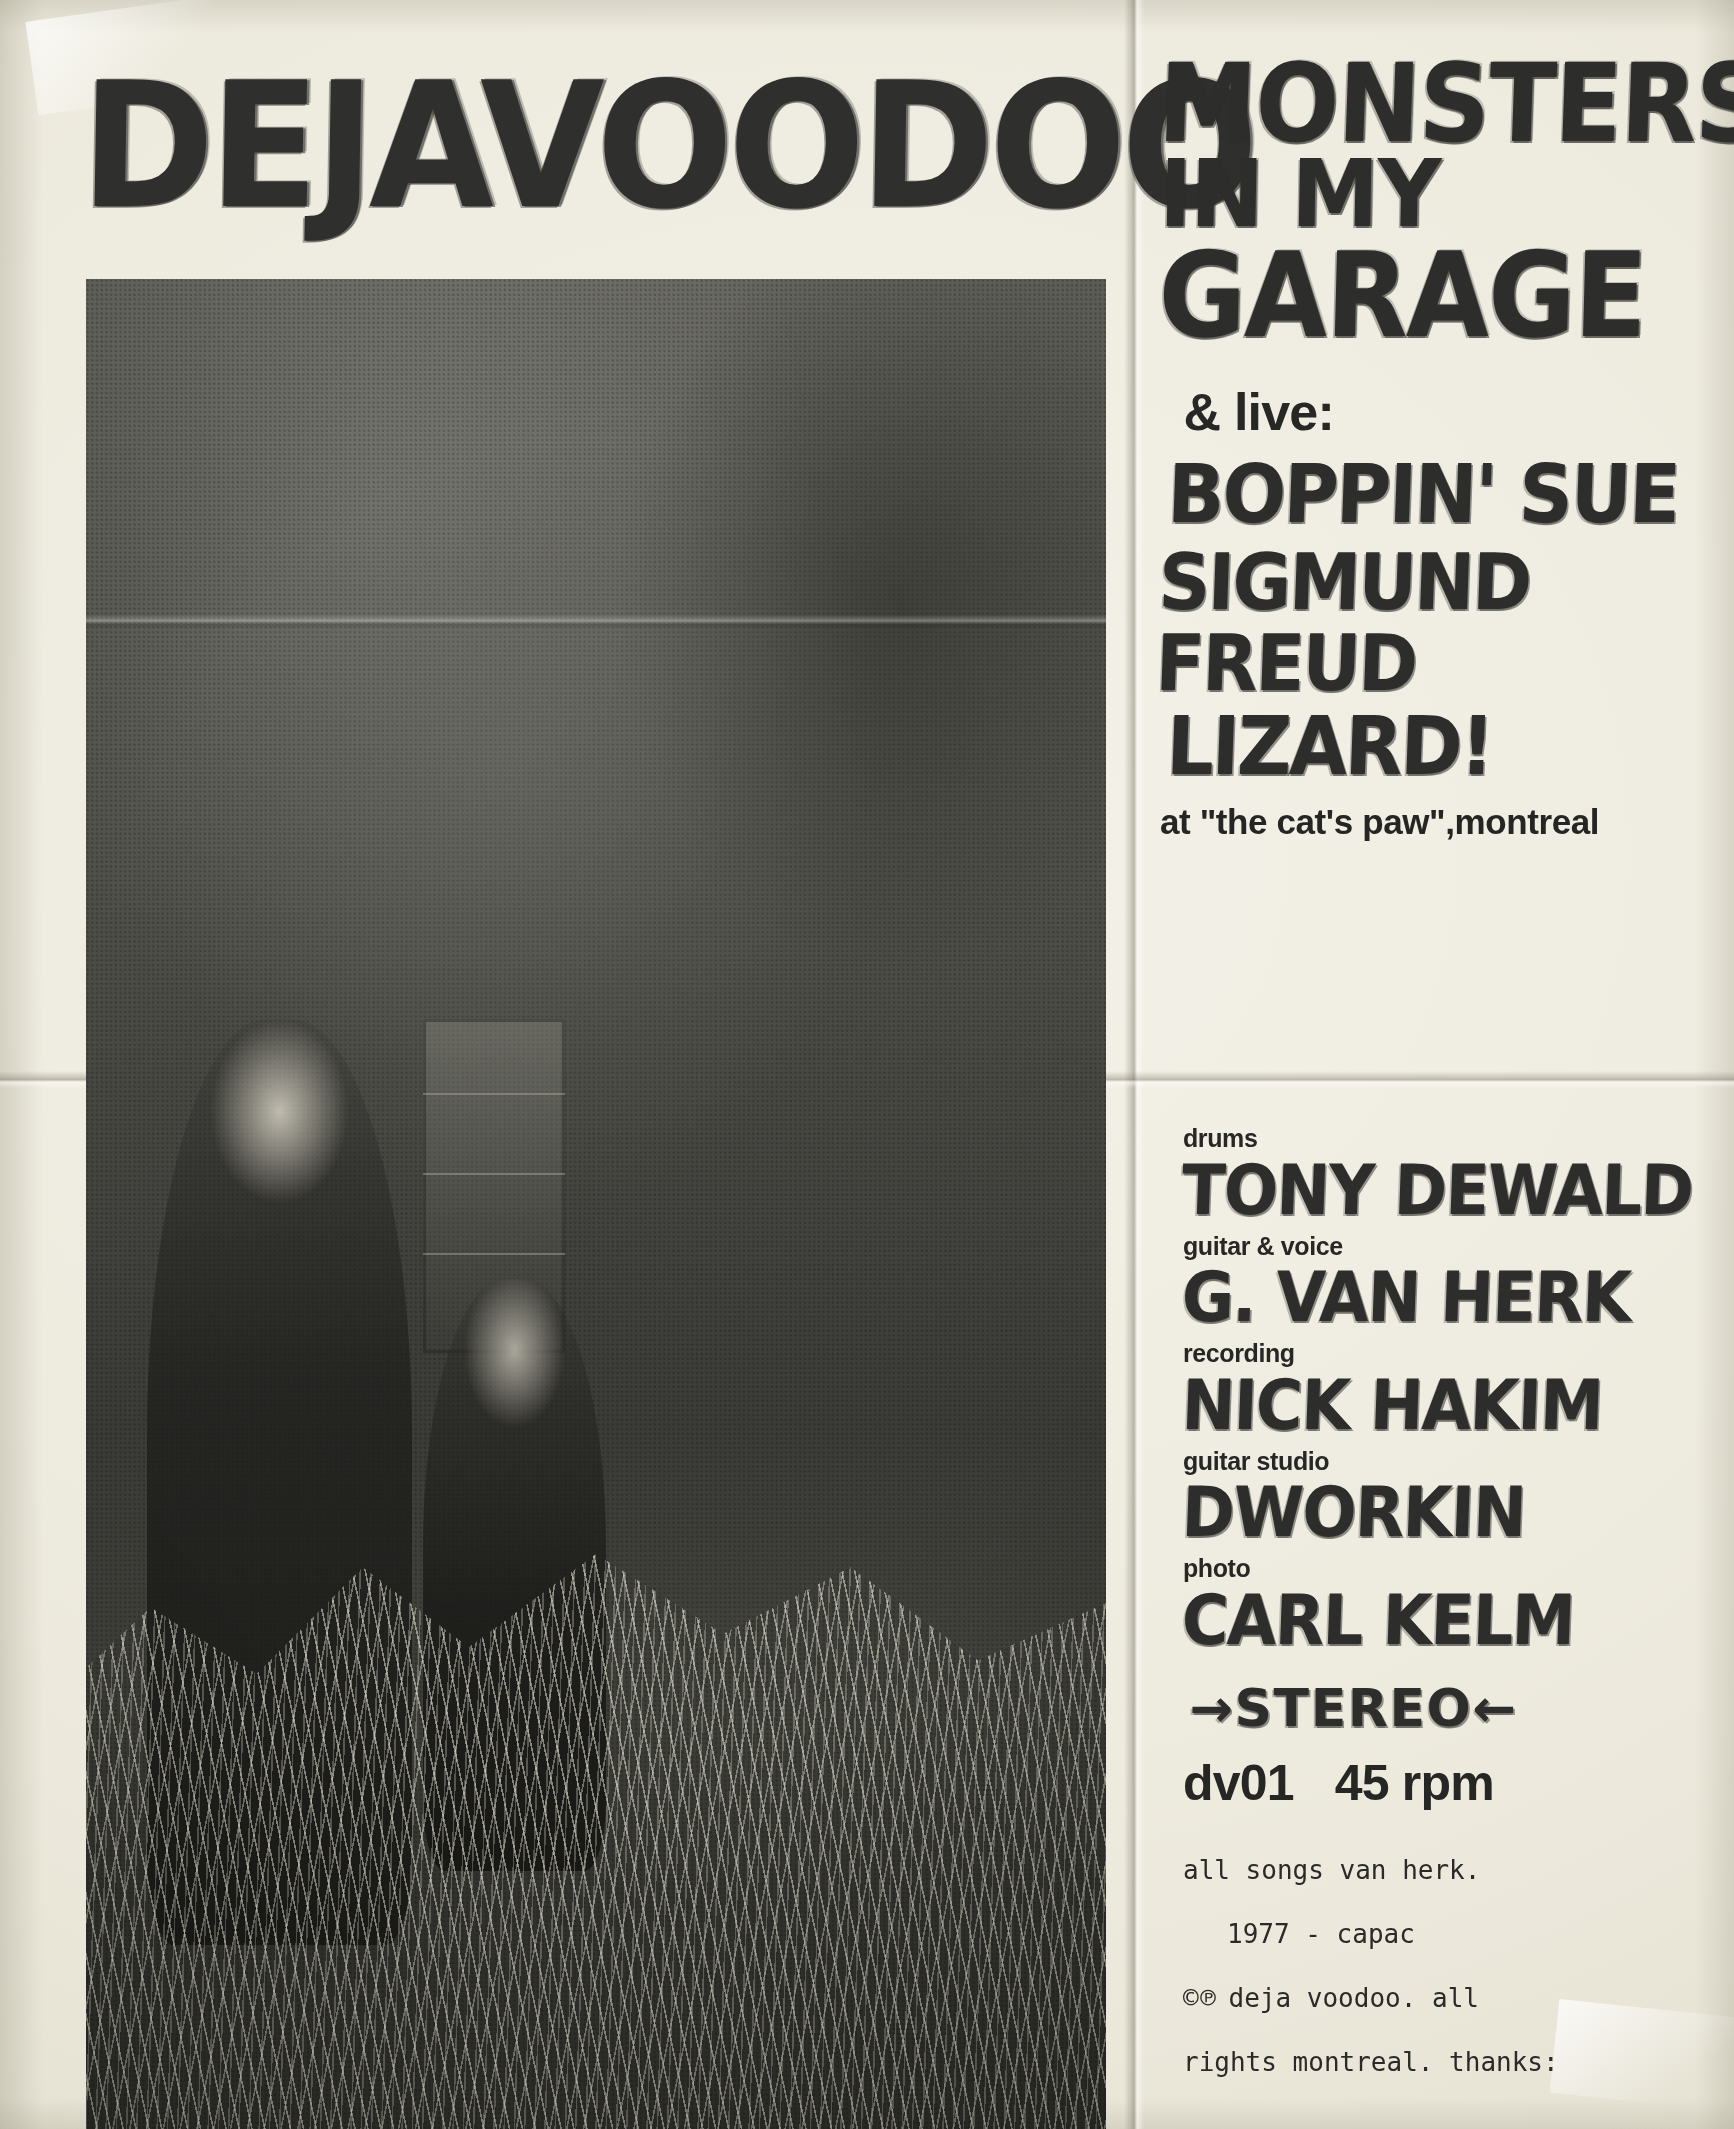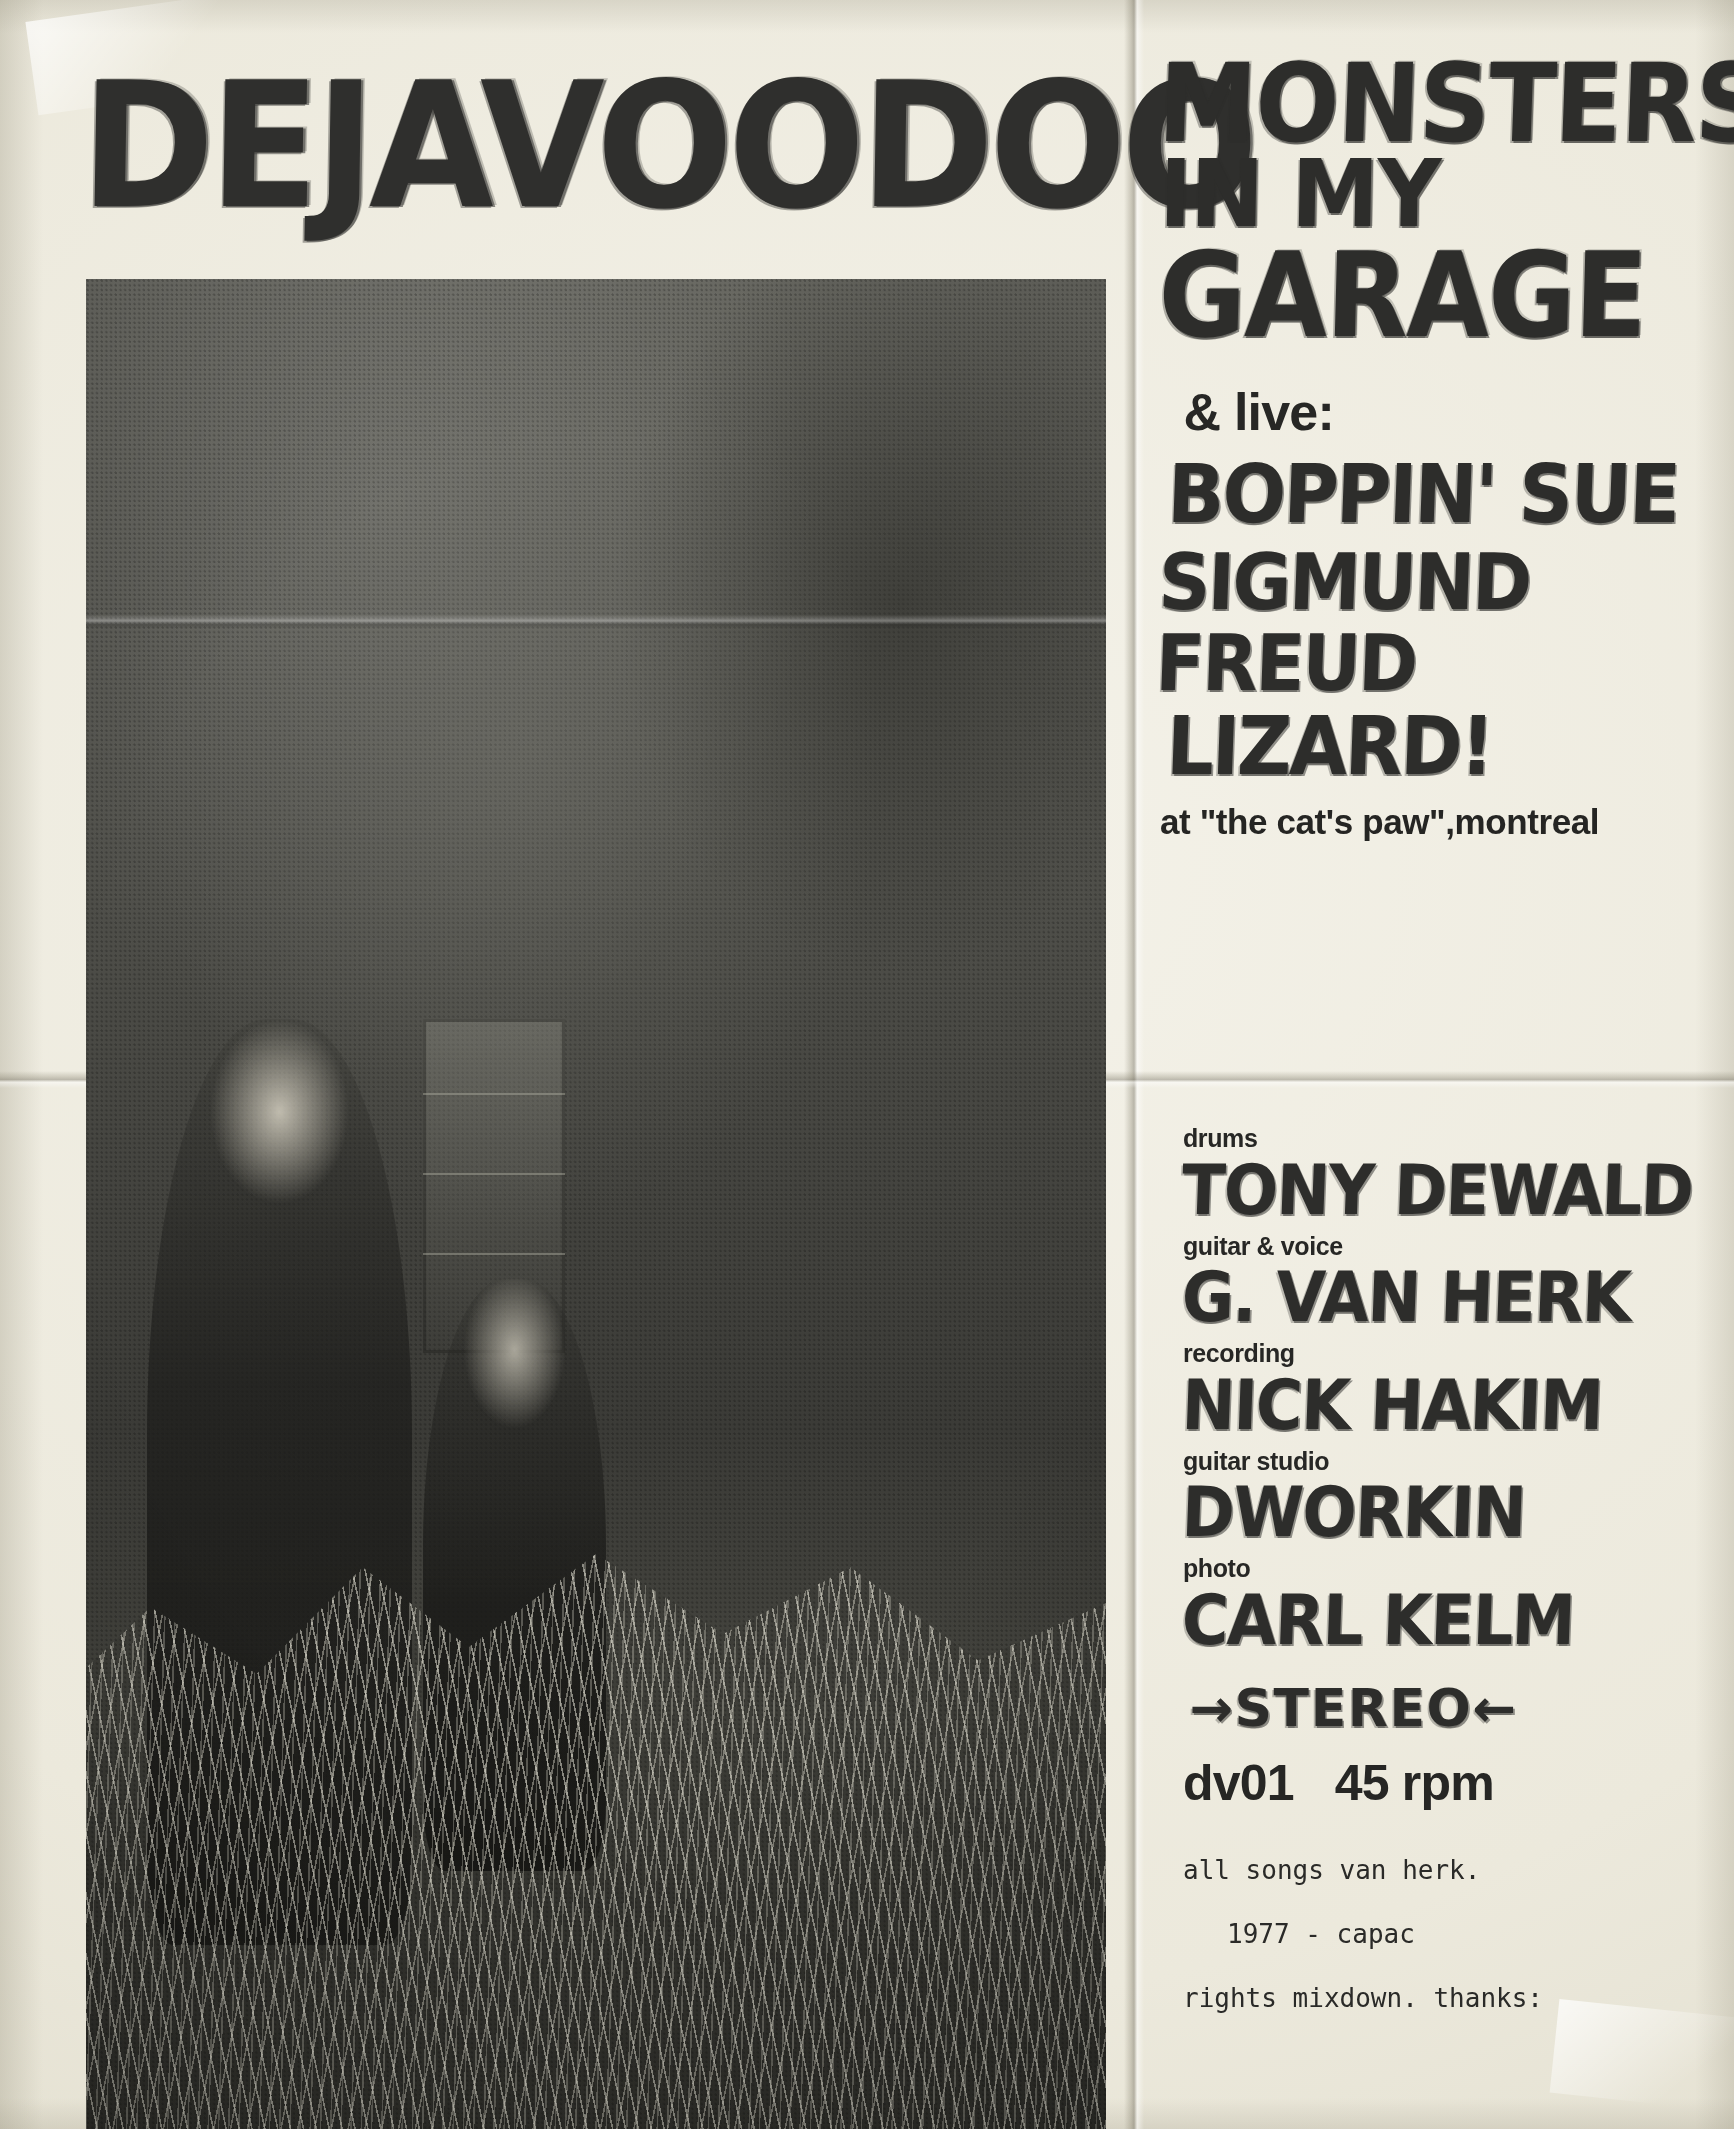--- a/index.html
+++ b/index.html
@@ -337,20 +337,21 @@
 
     <div class="stereo">→STEREO←</div>
 
     <div class="catalog">
       <span>dv01</span><span class="rpm">45 rpm</span>
     </div>
 
     <div class="fineprint">
       <div>all songs van herk.</div>
       <div><span class="indent">1977 - capac</span></div>
-      <div>rights mixdown. thanks:</div>
+      <div><span class="copysym">©℗</span><span>deja voodoo. all</span></div>
+      <div>rights montreal. thanks:</div>
       
       
     </div>
   </div>
 
 </div>
 
 
 </body></html>

